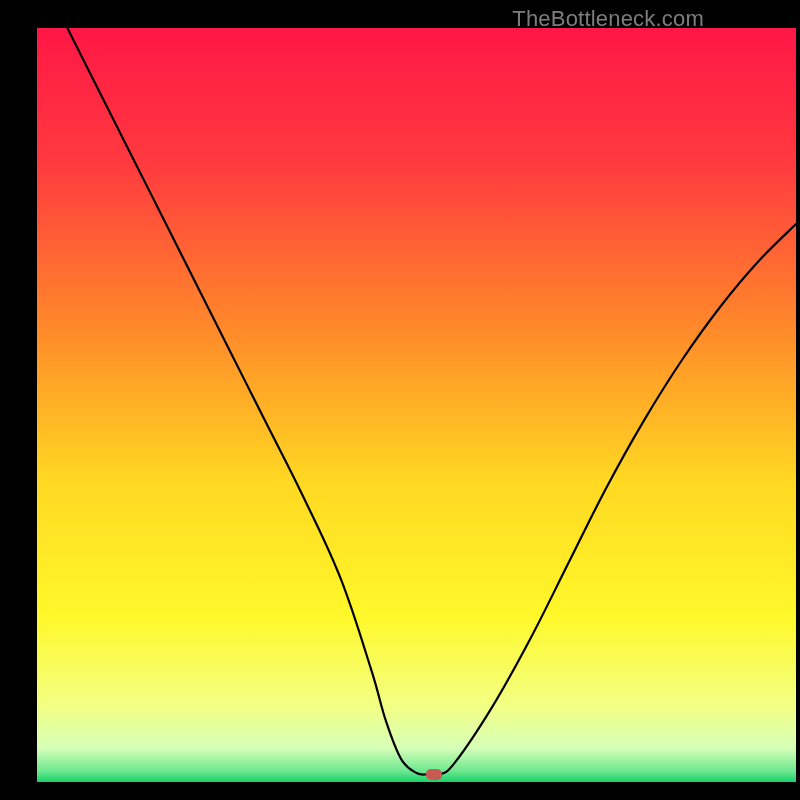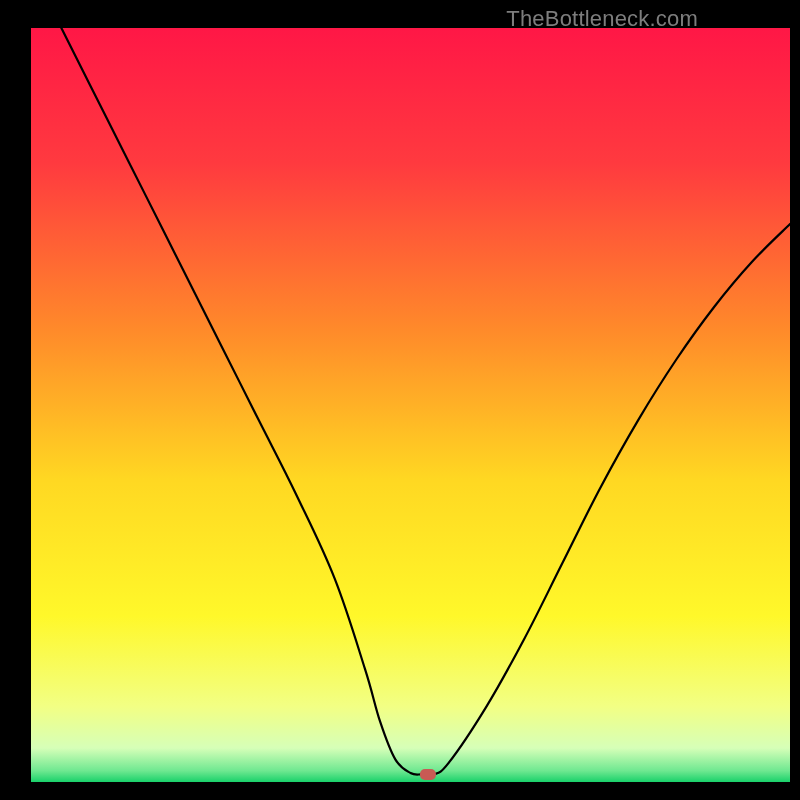--- a/index.html
+++ b/index.html
@@ -6,21 +6,21 @@
     margin: 0;
     padding: 0;
     width: 800px;
     height: 800px;
     background: #000;
     position: relative;
     font-family: Arial, Helvetica, sans-serif;
   }
   .chart-container {
     position: absolute;
-    left: 6px;
+    left: 12px;
     top: 0;
     width: 710px;
     height: 800px;
   }
   .watermark {
     position: absolute;
     top: 6px;
     right: 18px;
     color: #7d7d7d;
     font-size: 22px;

